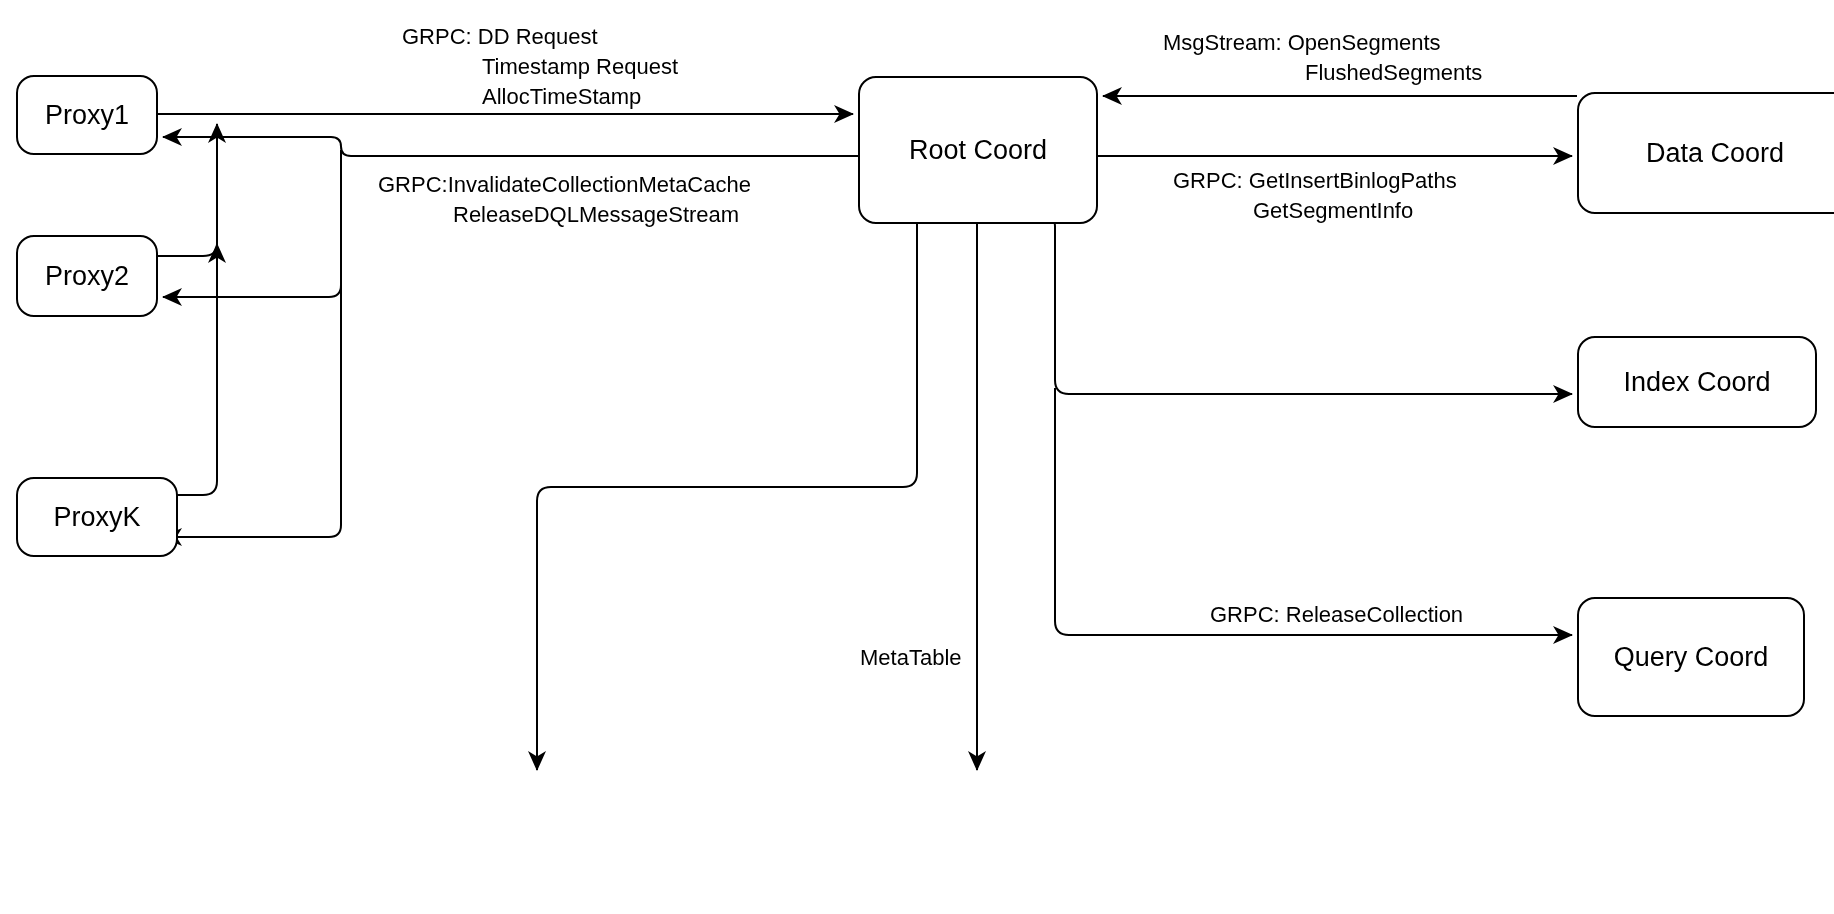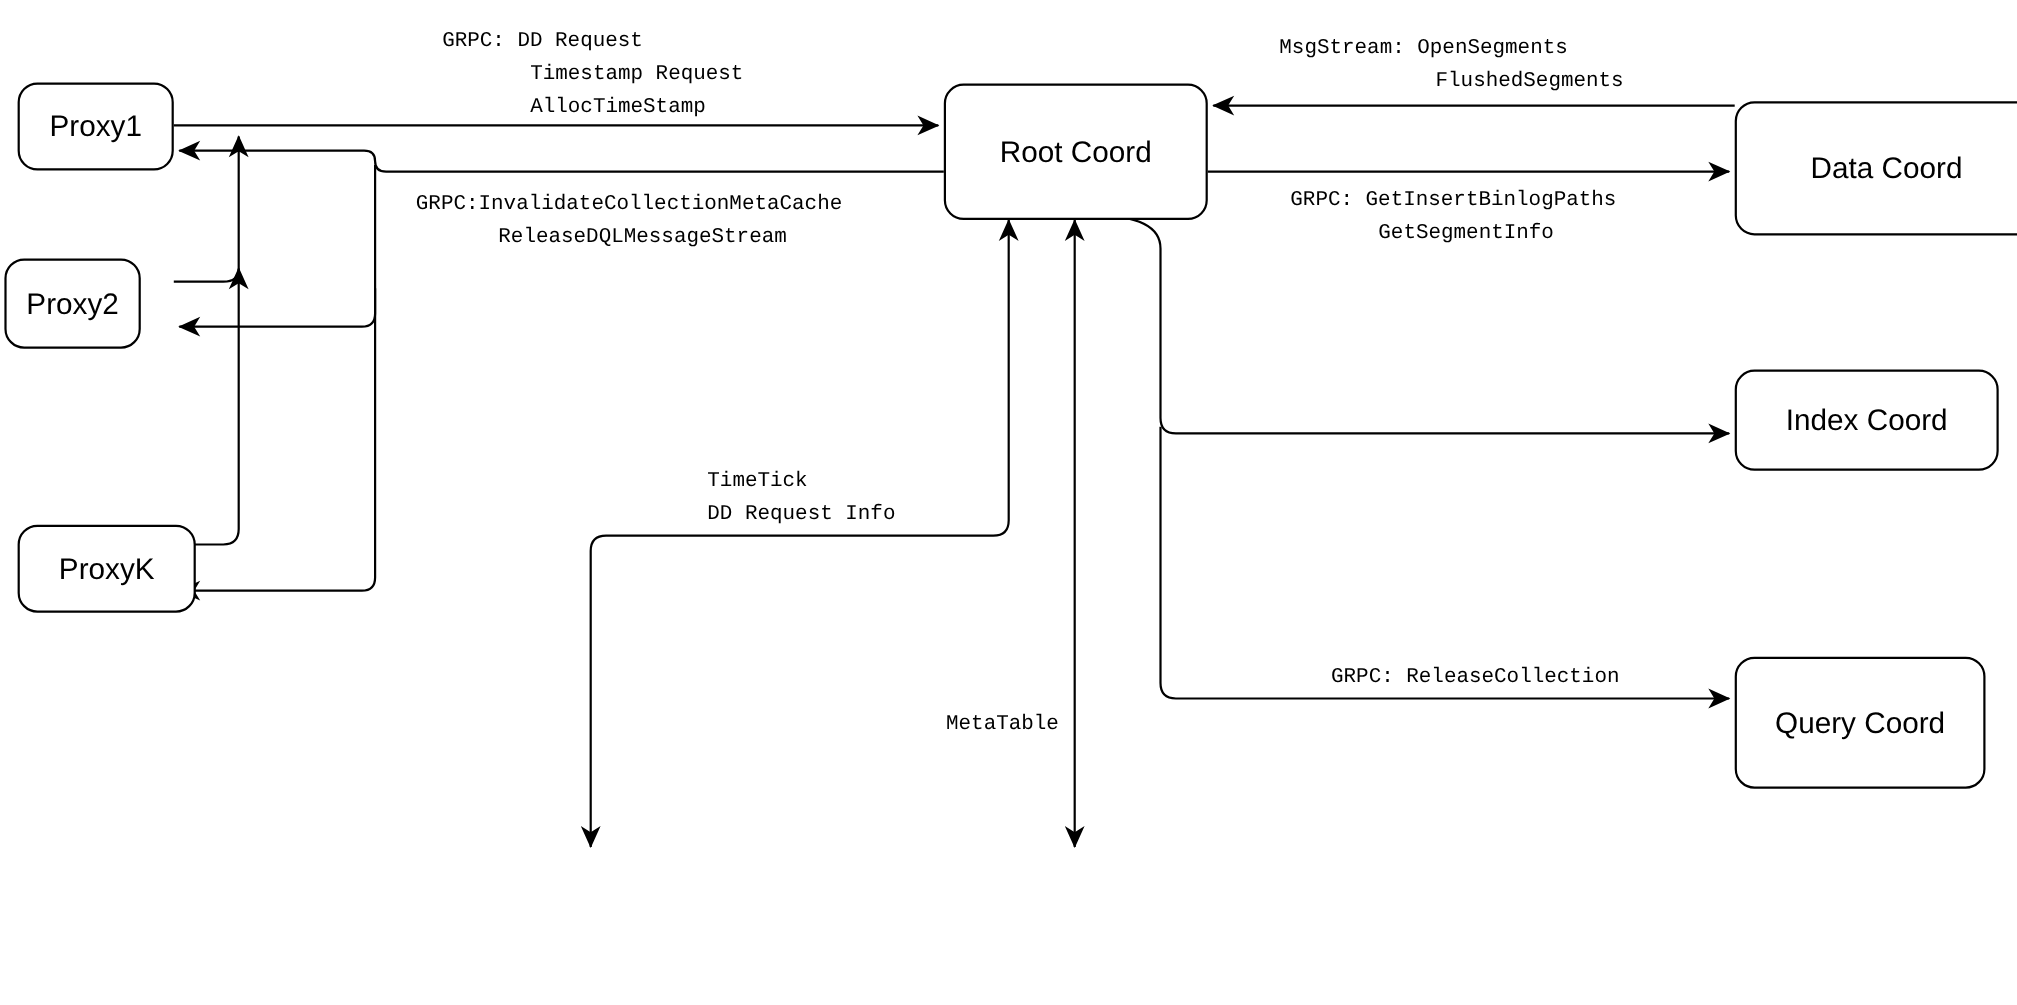--- a/index.html
+++ b/index.html
@@ -17,30 +17,29 @@
     display:flex;align-items:center;justify-content:center;
     background:#ffffff;
     border:2.5px solid #000000;
     border-radius:18px;
     font-size:27px;
     box-sizing:border-box;
     text-align:center;
   }
   .lbl{
     position:absolute;
-    font-size:19px;
+    font-size:22px;
     line-height:30px;
     white-space:pre-line;
-    font-family:Liberation Mono, monospace;
   }
   
   .n-proxy1{left:16px;top:75px;width:142px;height:80px}
-  .n-proxy2{left:4px;top:235px;width:124px;height:82px}
+  .n-proxy2{left:16px;top:235px;width:142px;height:82px}
   .n-proxyk{left:16px;top:477px;width:162px;height:80px}
-  .n-root{left:858px;top:76px;width:240px;height:124px}
+  .n-root{left:858px;top:76px;width:240px;height:148px}
   .n-data{left:1577px;top:92px;width:276px;height:122px}
   .n-index{left:1577px;top:336px;width:240px;height:92px}
   .n-query{left:1577px;top:597px;width:228px;height:120px}
   .n-msgstream{left:417px;top:775px;width:240px;height:122px}
   .n-etcd{left:857px;top:775px;width:240px;height:122px}
   
   .l-ddreq{left:402px;top:22px;padding-left:80px;text-indent:-80px}
   .l-inval{left:378px;top:170px;padding-left:75px;text-indent:-75px}
   .l-msopen{left:1163px;top:28px;padding-left:142px;text-indent:-142px}
   .l-getins{left:1173px;top:166px;padding-left:80px;text-indent:-80px}
@@ -101,17 +100,15 @@
   <div class="lbl l-ddreq">GRPC: DD Request
 Timestamp Request
 AllocTimeStamp</div>
   <div class="lbl l-inval">GRPC:InvalidateCollectionMetaCache
 ReleaseDQLMessageStream</div>
   <div class="lbl l-msopen">MsgStream: OpenSegments
 FlushedSegments</div>
   <div class="lbl l-getins">GRPC: GetInsertBinlogPaths
 GetSegmentInfo</div>
   <div class="lbl l-release">GRPC: ReleaseCollection</div>
-  <div class="lbl l-timetick">TimeTick
-DD Request Info</div>
   <div class="lbl l-meta">MetaTable</div>
 
 </div>
 
 </body></html>

